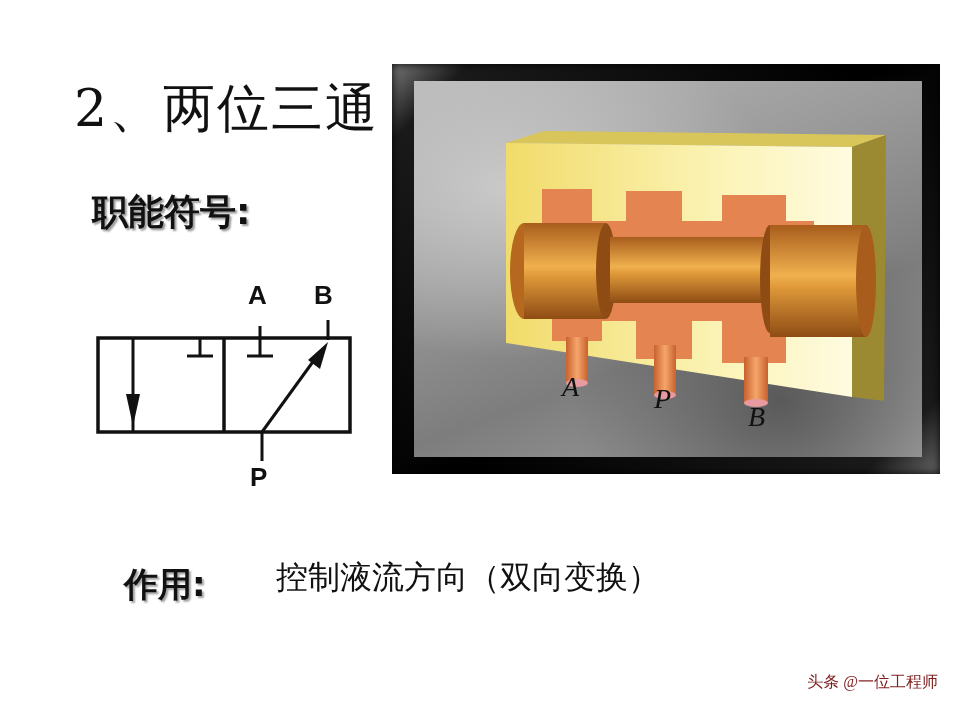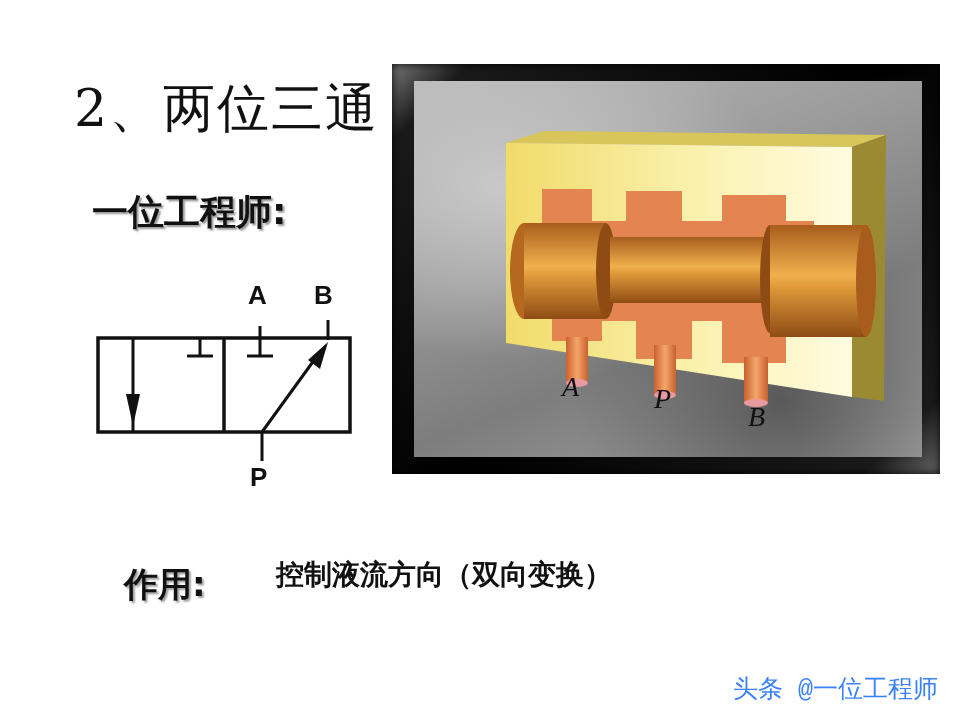--- a/index.html
+++ b/index.html
@@ -46,35 +46,35 @@
   }
   .function-row { position:absolute; left:124px; top:556px; height:60px; }
   .function-label {
     position:absolute; left:0; top:6px; white-space:nowrap;
     font-size:34px; font-weight:bold;
     text-shadow:2px 2px 2px #a0a0a0;
     font-family:"DejaVu Sans","Liberation Sans",sans-serif;
   }
   .function-value {
     position:absolute; left:152px; top:0; white-space:nowrap;
-    font-size:28px; font-weight:bold;
+    font-size:32px; font-weight:normal;
     font-family:"DejaVu Serif","Liberation Serif",serif;
   }
   .watermark {
     position:absolute; right:22px; top:672px;
-    font-size:25px; color:#3b82f6;
-    font-family:Liberation Mono, monospace;
+    font-size:16px; color:#7f1d1d;
+    font-family:Liberation Serif, serif;
     text-shadow:0 0 2px #fff;
   }
 </style>
 </head>
 <body>
 
 <div class="title">2、两位三通</div>
-<div class="subtitle">一位工程师:</div>
+<div class="subtitle">职能符号:</div>
 
 <div class="symbol">
   <svg viewBox="0 0 280 220">
 
     <rect x="10" y="62" width="252" height="94" fill="none" stroke="#111" stroke-width="3.5"></rect>
 
     <line x1="136" y1="62" x2="136" y2="156" stroke="#111" stroke-width="3.5"></line>
 
     <line x1="45" y1="62" x2="45" y2="156" stroke="#111" stroke-width="3"></line>
     <polygon points="38,118 52,118 45,150" fill="#111"></polygon>

